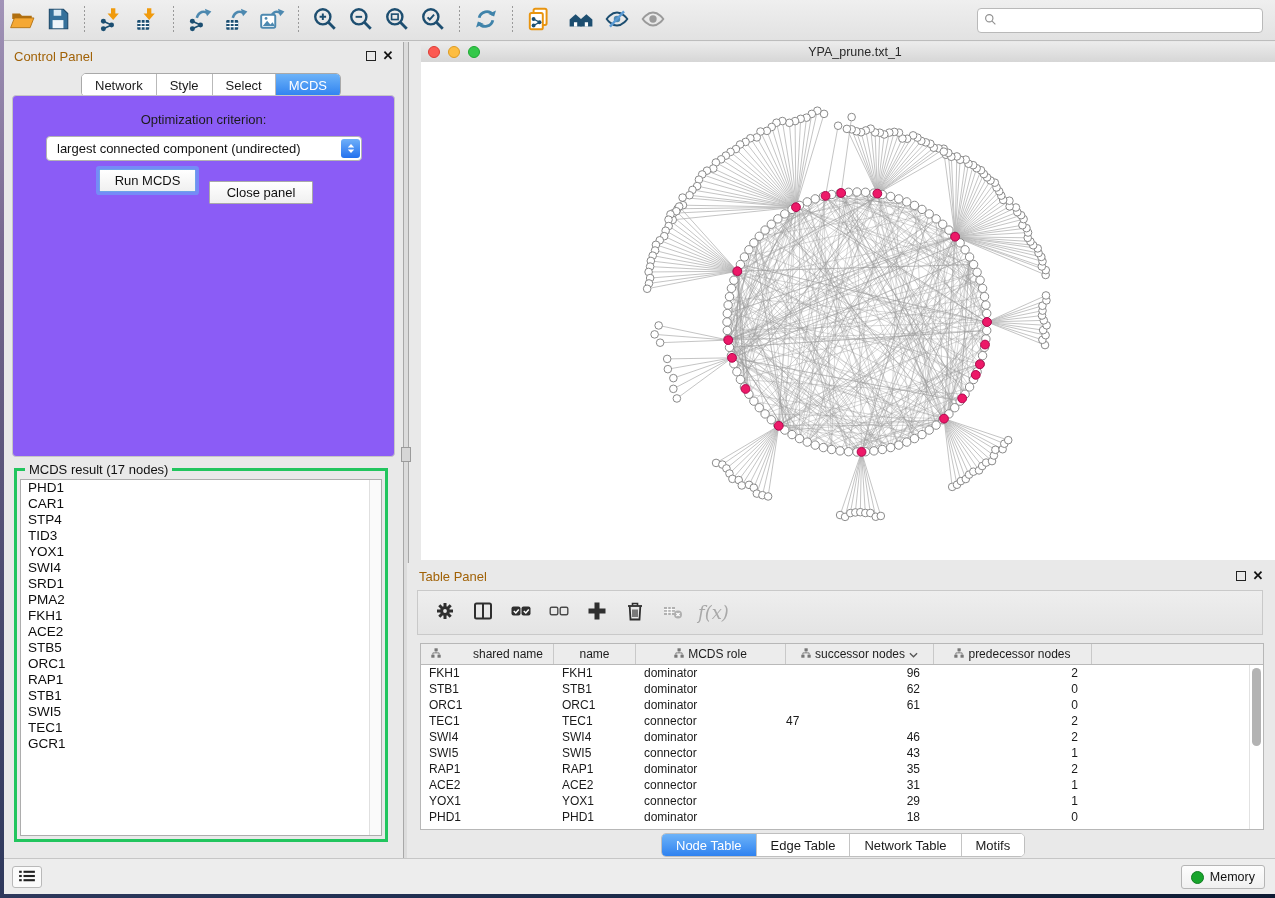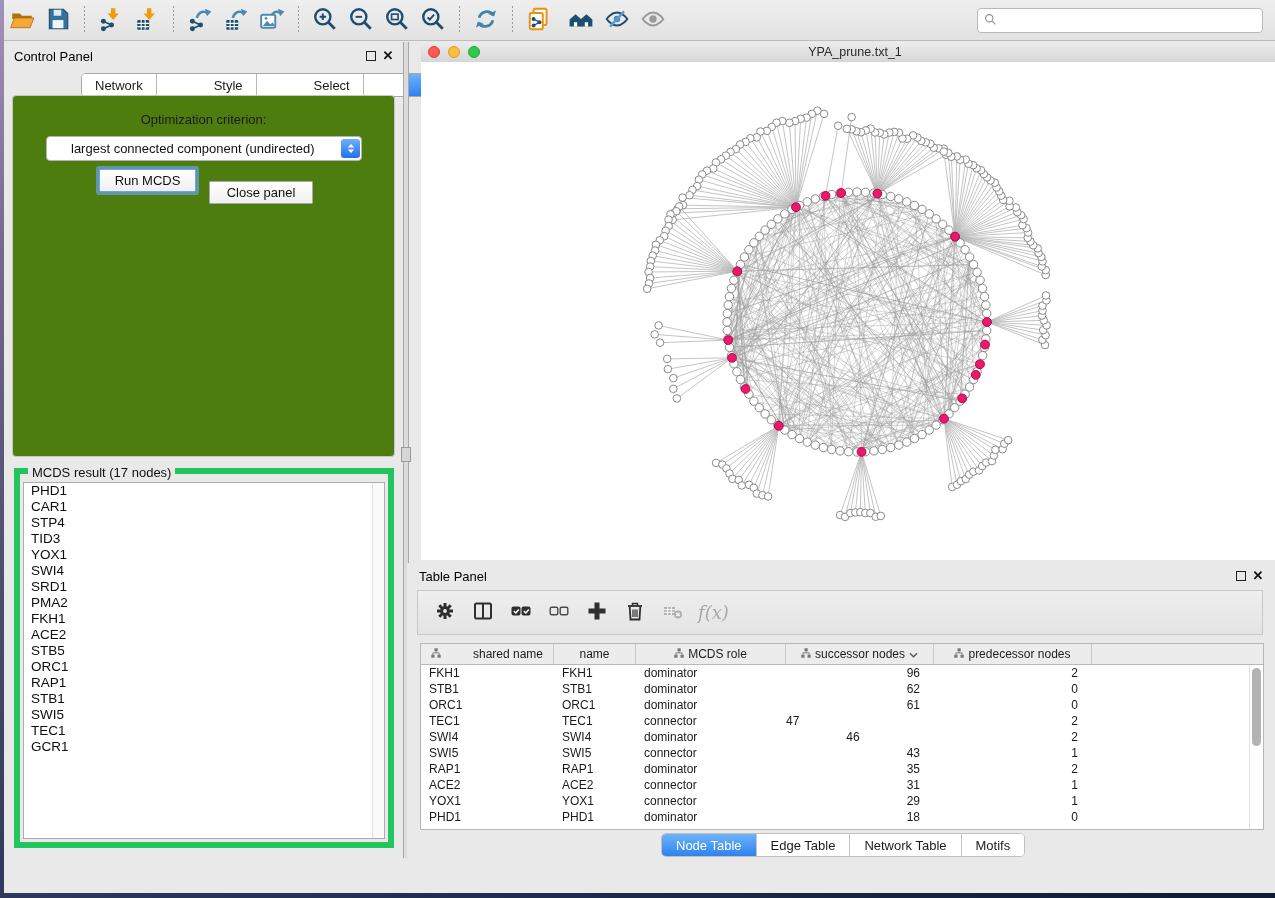--- a/index.html
+++ b/index.html
@@ -18,44 +18,44 @@
   .sep{width:1px;height:28px;margin:0 8px;background-image:linear-gradient(#9a9a9a 40%,transparent 40%);
        background-size:1px 4px;}
   .search-wrap{position:absolute;right:12px;top:8px;width:284px;height:23px;background:#fff;
                border:1px solid #b9b9b9;border-radius:4px;display:flex;align-items:center;}
   .search-wrap input{border:none;outline:none;flex:1;height:18px;font-size:12px;background:transparent;
                      font-family:"Liberation Sans",sans-serif;}
   .mag{margin:0 4px 0 6px;}
 
   
   .control-panel{position:absolute;left:0;top:42px;width:399px;height:816px;background:#e9e9e9;}
-  .panel-title{position:absolute;left:10px;top:7px;font-size:13px;color:#000000;}
+  .panel-title{position:absolute;left:10px;top:7px;font-size:13px;color:#a16207;}
   .float-btn{position:absolute;top:9px;width:10px;height:10px;border:1.6px solid #222;background:transparent;
              cursor:pointer;padding:0;}
   .close-btn{position:absolute;top:7px;width:14px;height:14px;border:none;background:transparent;cursor:pointer;
              font-size:13px;font-weight:bold;color:#111;line-height:14px;padding:0;}
   .tabs-row{position:absolute;top:31px;left:77px;display:flex;border:1px solid #a9a9a9;border-radius:5px;
-            overflow:hidden;background:#fff;height:22px;gap:44px;}
+            overflow:hidden;background:#fff;height:22px;}
   .tab{font-size:13px;color:#1b1b1b;background:#fff;border:none;border-right:1px solid #b9b9b9;
        padding:0 13px;height:22px;cursor:pointer;font-family:"Liberation Sans",sans-serif;}
   .tab:last-child{border-right:none;}
   .tab.active{background:linear-gradient(#6db3f8,#2f82f0);color:#fff;}
-  .inner-panel{position:absolute;left:8px;top:53px;width:381px;height:360px;background:#4d7c0f;
+  .inner-panel{position:absolute;left:8px;top:53px;width:381px;height:360px;background:#8b5cf6;
                border:1px solid #c6c6c6;border-radius:4px;}
   .opt-label{position:absolute;top:16px;width:100%;text-align:center;font-size:13px;color:#1c1c1c;}
   .select-box{position:absolute;left:33px;top:40px;width:314px;height:23px;background:#fff;
               border:1px solid #b3b3b3;border-radius:4px;display:flex;align-items:center;cursor:pointer;}
-  .select-box .val{flex:1;font-size:13px;color:#111;padding-left:24px;white-space:nowrap;}
+  .select-box .val{flex:1;font-size:13px;color:#111;padding-left:10px;white-space:nowrap;}
   .stepper{width:19px;height:19px;margin-right:1px;border-radius:3px;
            background:linear-gradient(#6fb0f9,#2371ee);display:flex;flex-direction:column;
            align-items:center;justify-content:center;gap:1px;}
   .btn{position:absolute;height:23px;background:linear-gradient(#ffffff,#f0f0f0);border:1px solid #a9a9a9;
        border-radius:1px;font-size:13px;color:#111;cursor:pointer;font-family:"Liberation Sans",sans-serif;}
   .btn.focus{box-shadow:0 0 0 3px rgba(106,164,248,.65);border-color:#6ea3e8;}
-  .groupbox{position:absolute;left:10px;top:426px;width:368px;height:368px;border:6px solid #22c55e;}
+  .groupbox{position:absolute;left:10px;top:426px;width:368px;height:368px;border:3px solid #22c55e;}
   .legend{position:absolute;left:8px;top:-9px;background:#e9e9e9;padding:0 4px;font-size:13px;color:#111;}
   .result-list{position:absolute;left:3px;top:8px;right:3px;bottom:3px;background:#fff;border:1px solid #adadad;
                overflow:hidden;}
   .result-scroll{position:absolute;top:0;right:0;bottom:0;width:11px;background:#fafafa;border-left:1px solid #e0e0e0;}
   .list-item{font-size:13.5px;line-height:16px;color:#0d0d0d;padding-left:7px;cursor:default;}
 
   
   .vsplit{position:absolute;left:399px;top:42px;width:4px;height:816px;background:#dcdcdc;
           border-left:1px solid #a8a8a8;border-right:1px solid #a8a8a8;cursor:col-resize;}
   .vsplit .grip{position:absolute;left:-3px;top:405px;width:8px;height:13px;background:#d6d6d6;
@@ -1252,21 +1252,21 @@
             <div class="td" style="width: 133px; text-align: left; padding: 0px 0px 0px 8px;">TEC1</div>
             <div class="td" style="width: 82px; text-align: left; padding: 0px 0px 0px 8px;">TEC1</div>
             <div class="td" style="width: 150px; text-align: left; padding: 0px 0px 0px 8px;">connector</div>
             <div class="td" style="width: 148px; text-align: left; padding: 0px 14px 0px 0px;">47</div>
             <div class="td" style="width: 158px; text-align: right; padding: 0px 14px 0px 0px;">2</div>
           </div>
           <div class="tr">
             <div class="td" style="width: 133px; text-align: left; padding: 0px 0px 0px 8px;">SWI4</div>
             <div class="td" style="width: 82px; text-align: left; padding: 0px 0px 0px 8px;">SWI4</div>
             <div class="td" style="width: 150px; text-align: left; padding: 0px 0px 0px 8px;">dominator</div>
-            <div class="td" style="width: 148px; text-align: center; padding: 0px 14px 0px 0px;">46</div>
+            <div class="td" style="width: 148px; text-align: right; padding: 0px 14px 0px 0px;">46</div>
             <div class="td" style="width: 158px; text-align: right; padding: 0px 14px 0px 0px;">2</div>
           </div>
           <div class="tr">
             <div class="td" style="width: 133px; text-align: left; padding: 0px 0px 0px 8px;">SWI5</div>
             <div class="td" style="width: 82px; text-align: left; padding: 0px 0px 0px 8px;">SWI5</div>
             <div class="td" style="width: 150px; text-align: left; padding: 0px 0px 0px 8px;">connector</div>
             <div class="td" style="width: 148px; text-align: right; padding: 0px 14px 0px 0px;">43</div>
             <div class="td" style="width: 158px; text-align: right; padding: 0px 14px 0px 0px;">1</div>
           </div>
           <div class="tr">
@@ -1304,13 +1304,31 @@
     </div>
 
     <div class="bottom-tabs">
         <button class="btab active">Node Table</button>
         <button class="btab">Edge Table</button>
         <button class="btab">Network Table</button>
         <button class="btab">Motifs</button>
       </div>
   </div>
 
+  <div class="status-bar">
+    <button class="sb-list-btn">
+        <span><svg viewBox="0 0 20 16" width="18" height="14">
+            <g fill="#222">
+              <rect x="1" y="2" width="3" height="2.4"></rect>
+              <rect x="6" y="2" width="13" height="2.4"></rect>
+              <rect x="1" y="6.8" width="3" height="2.4"></rect>
+              <rect x="6" y="6.8" width="13" height="2.4"></rect>
+              <rect x="1" y="11.6" width="3" height="2.4"></rect>
+              <rect x="6" y="11.6" width="13" height="2.4"></rect>
+            </g>
+          </svg></span>
+      </button>
+    <button class="memory-btn">
+      <span class="dot"></span>
+      <span>Memory</span>
+    </button>
+  </div>
 </div>
 
 </body></html>

